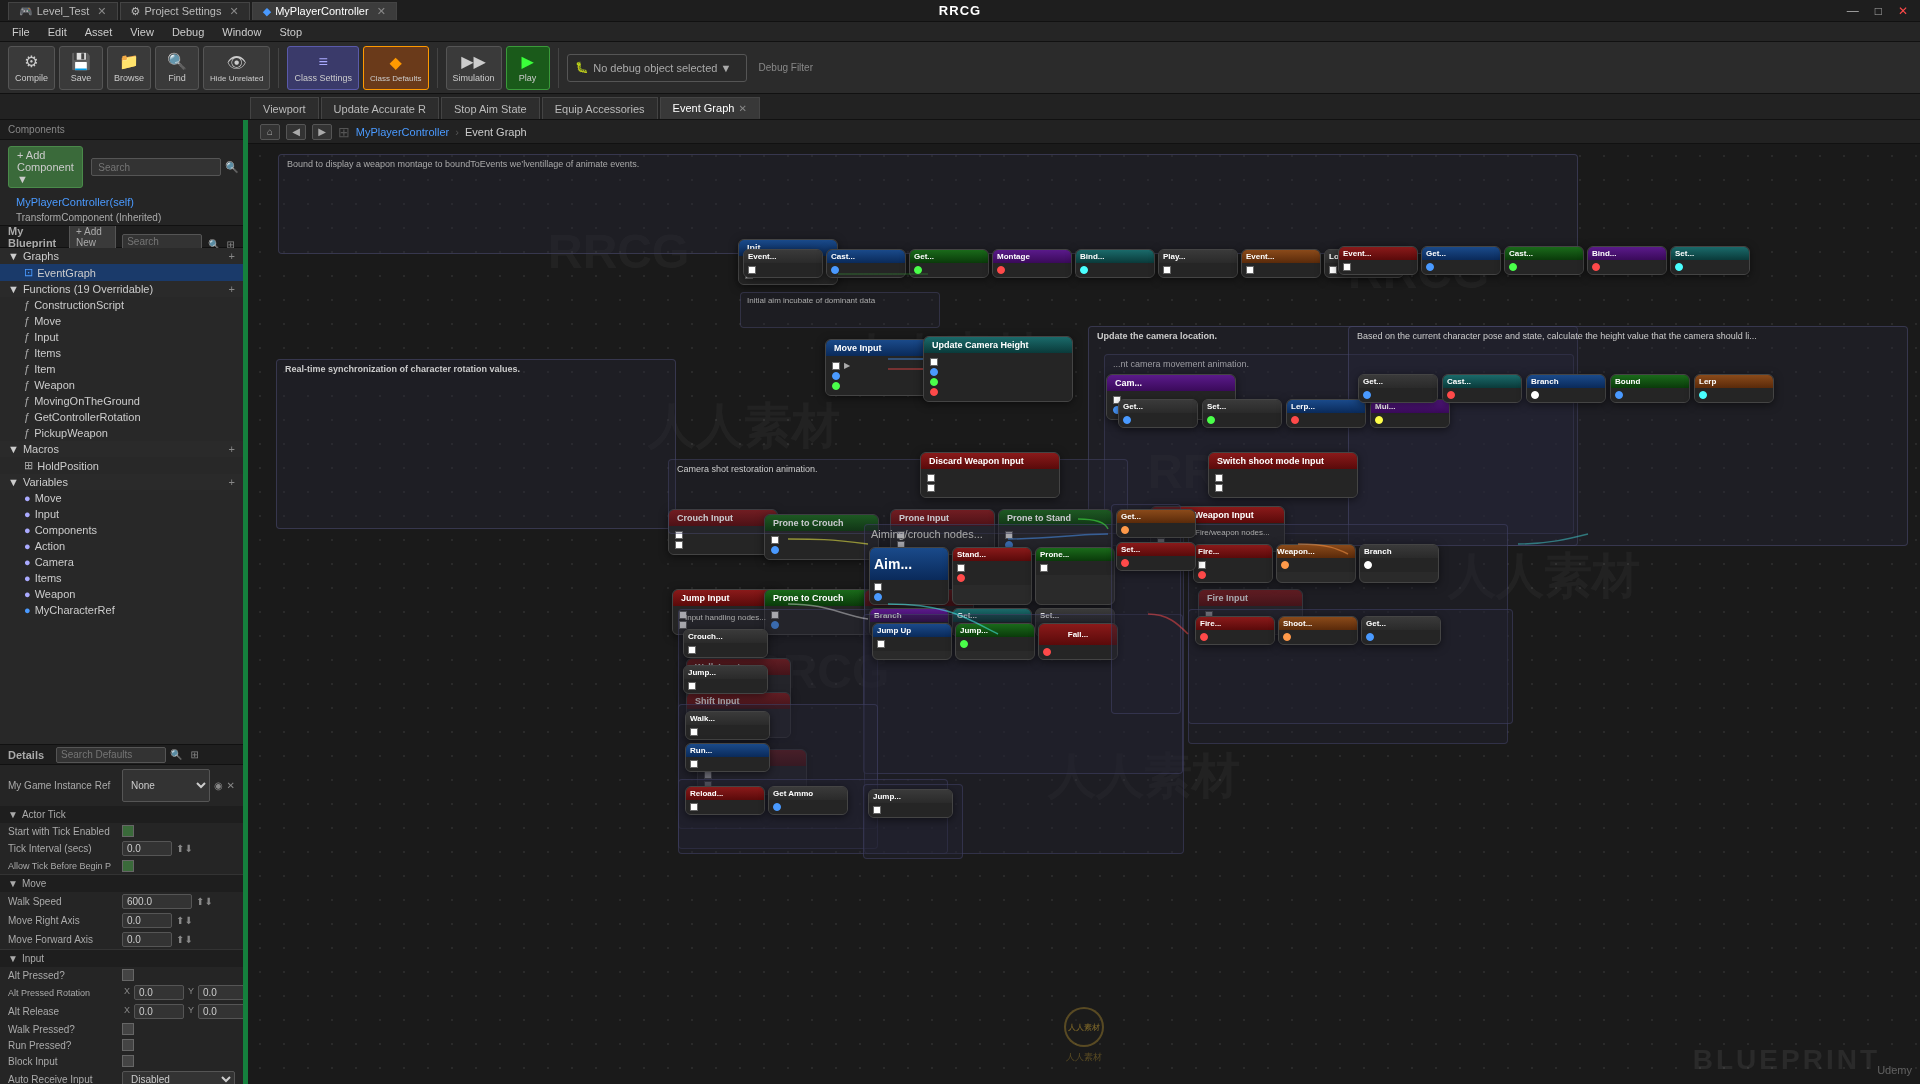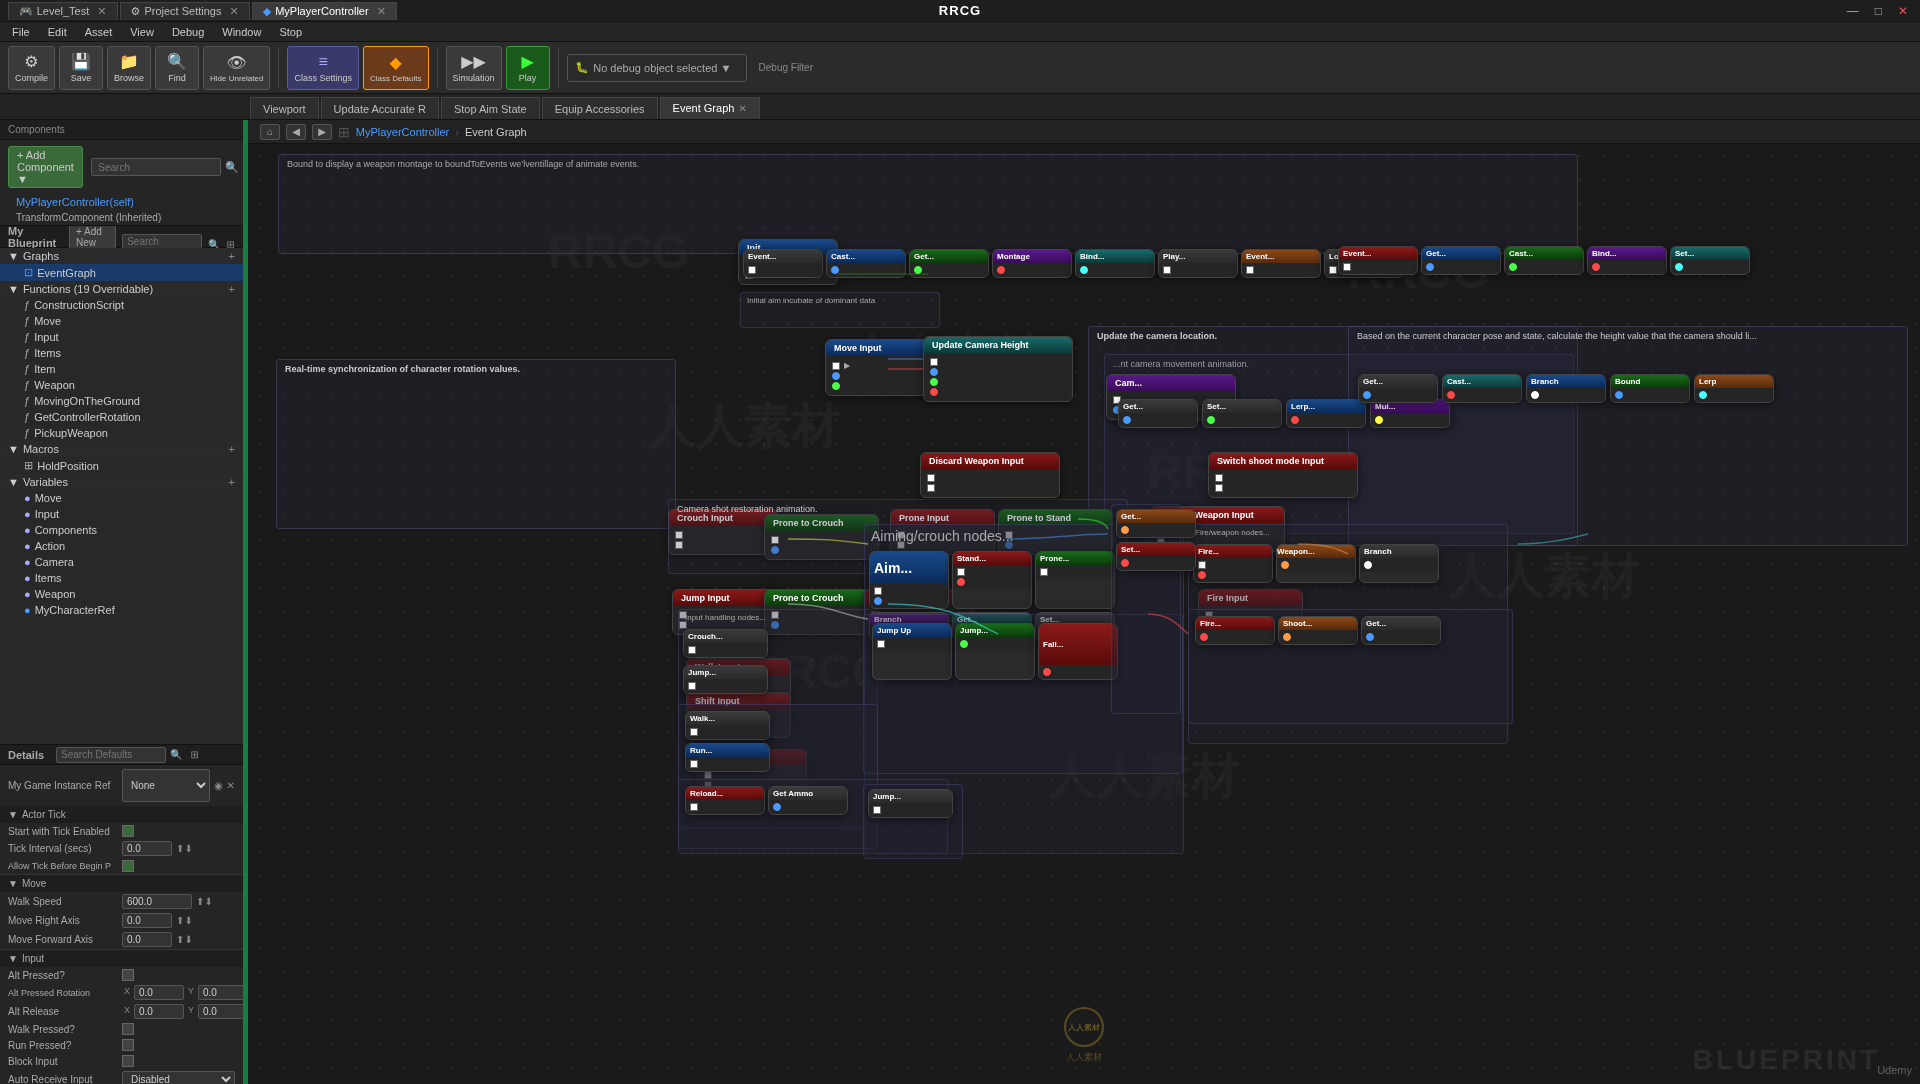--- a/index.html
+++ b/index.html
@@ -1110,21 +1110,21 @@
         <div class="node-body">
           <div class="node-pin">
               <span class="pin-dot exec"></span>
             </div>
           <div class="node-pin">
               <span class="pin-dot blue"></span>
             </div>
         </div>
       </div>
 
-      <div style="position:absolute;top:315px;left:420px;width:460px;height:75px;background:rgba(40,40,60,0.25);border:1px solid rgba(80,80,120,0.4);border-radius:4px;margin-top:40px;">
+      <div style="position:absolute;top:315px;left:420px;width:460px;height:75px;background:rgba(40,40,60,0.25);border:1px solid rgba(80,80,120,0.4);border-radius:4px;">
         <div style="padding:4px 8px;font-size:9px;color:#ccc;">Camera shot restoration animation.</div>
       </div>
 
       <div class="bp-node" style="left:672px;top:308px;width:140px;">
         <div class="node-header red">Discard Weapon Input</div>
         <div class="node-body">
           <div class="node-pin">
               <span class="pin-dot exec"></span>
             </div>
           <div class="node-pin">
@@ -1258,21 +1258,21 @@
             <div class="node-body" style="padding:2px 4px;">
               <div class="node-pin">
                   <span class="pin-dot exec"></span>
                 </div>
             </div>
           </div>
         </div>
       </div>
 
       <div style="position:absolute;top:380px;left:616px;width:320px;height:330px;background:rgba(35,35,50,0.4);border:1px solid rgba(70,70,110,0.5);border-radius:4px;">
-        <div style="padding:3px 6px;font-size:14px;color:#aaa;">Aiming/crouch nodes...</div>
+        <div style="padding:3px 6px;font-size:11px;color:#aaa;">Aiming/crouch nodes...</div>
         <div style="display:flex;flex-wrap:wrap;gap:3px;padding:4px;">
           <div class="bp-node" style="width:75px;position:relative;">
             <div class="node-header blue" style="font-size:14px;padding:8px 4px;">Aim...</div>
             <div class="node-body" style="padding:2px 4px;">
               <div class="node-pin">
                   <span class="pin-dot exec"></span>
                 </div>
               <div class="node-pin">
                   <span class="pin-dot blue"></span>
                 </div>
@@ -1369,21 +1369,21 @@
           </div>
           <div class="bp-node" style="width:80px;position:relative;">
             <div class="node-header green" style="font-size:8px;padding:2px 4px;">Jump...</div>
             <div class="node-body" style="padding:2px 4px;">
               <div class="node-pin">
                   <span class="pin-dot green"></span>
                 </div>
             </div>
           </div>
           <div class="bp-node" style="width:80px;position:relative;">
-            <div class="node-header red" style="font-size:8px;padding:16px 4px;">Fall...</div>
+            <div class="node-header red" style="font-size:8px;padding:6px 4px;text-align:center;">Fall...</div>
             <div class="node-body" style="padding:2px 4px;">
               <div class="node-pin">
                   <span class="pin-dot red"></span>
                 </div>
             </div>
           </div>
         </div>
       </div>
 
       <div style="position:absolute;top:465px;left:940px;width:325px;height:115px;background:rgba(35,35,50,0.4);border:1px solid rgba(70,70,110,0.5);border-radius:4px;">

